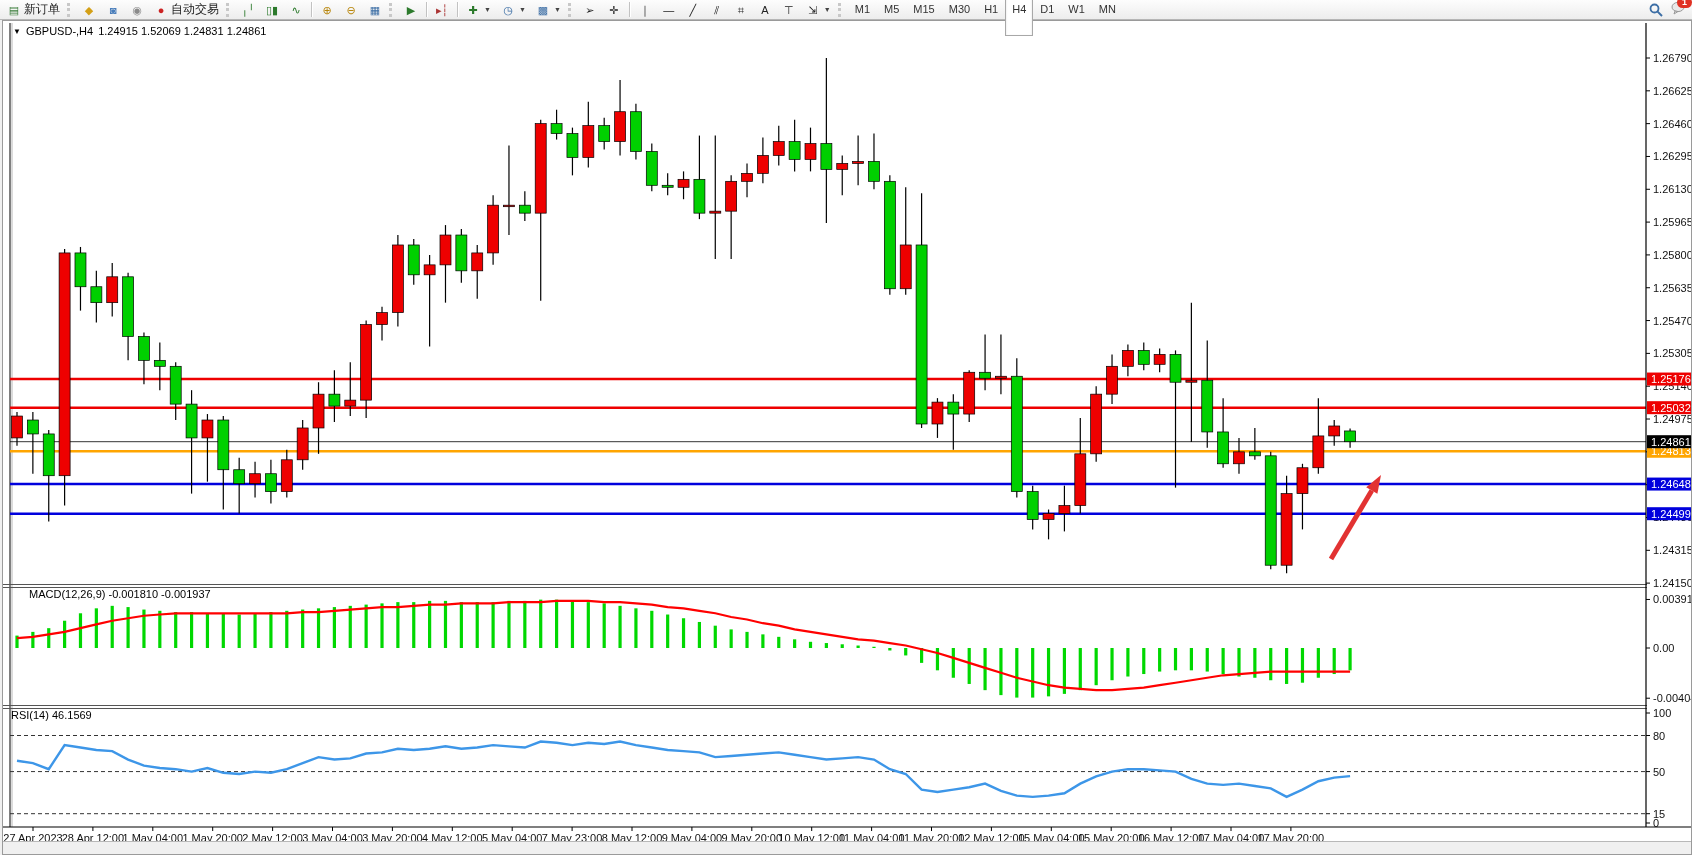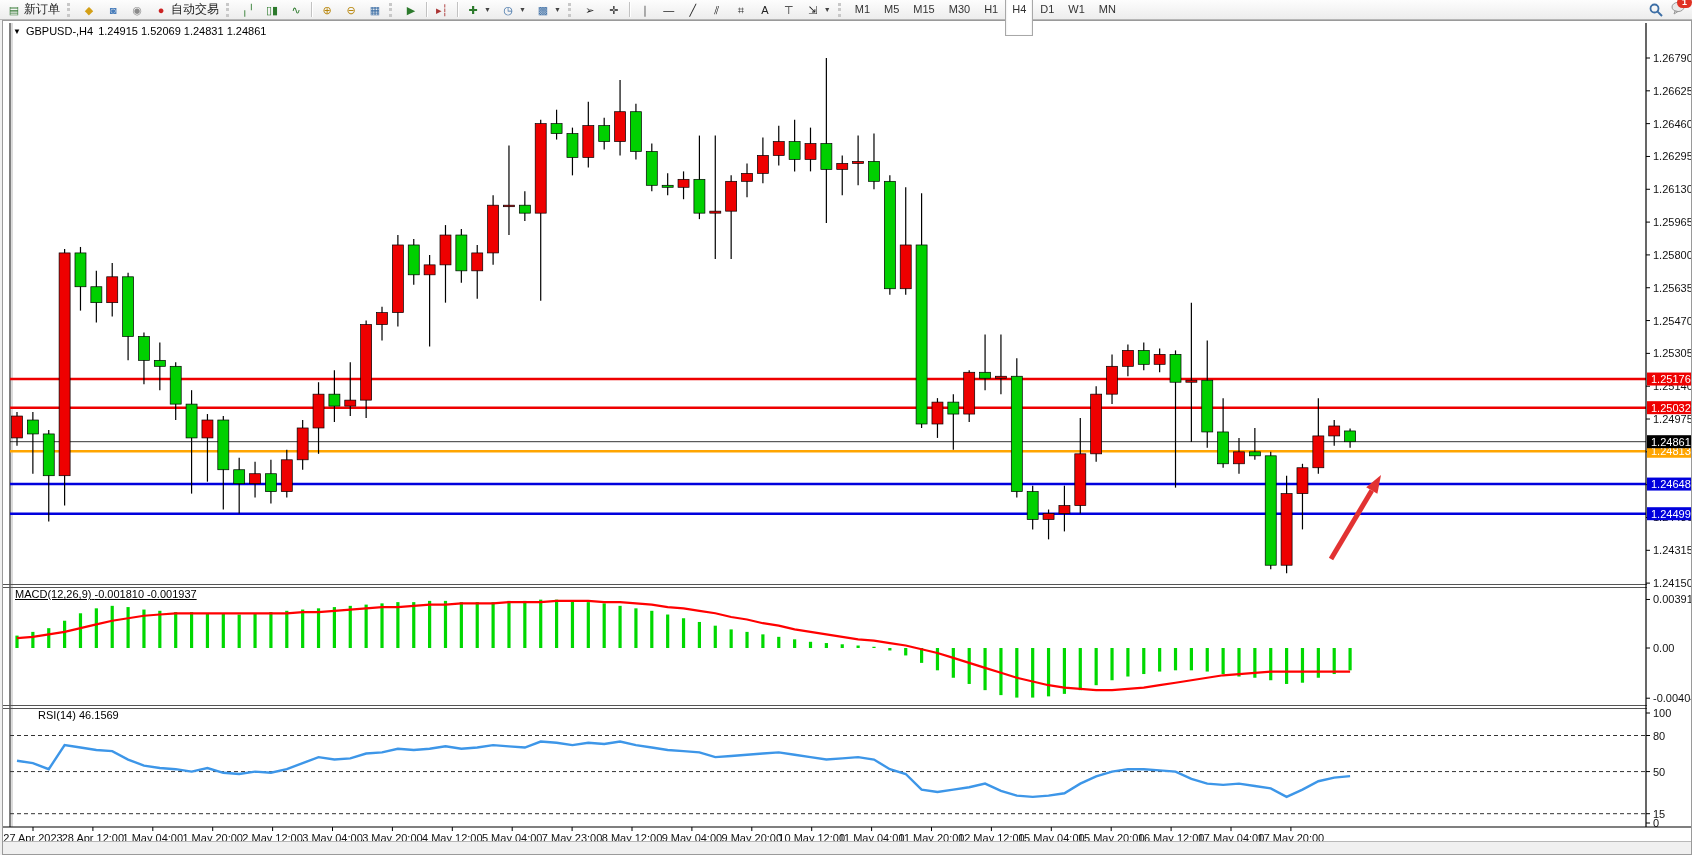--- a/index.html
+++ b/index.html
@@ -16,22 +16,22 @@
   .tb-tf.active{background:#fff;border:1px solid #a8a8a8;box-shadow:inset 0 1px 2px rgba(0,0,0,.15);}
   .tb-right{margin-left:auto;display:flex;align-items:center;margin-right:6px;gap:8px;}
   .badge{position:absolute;top:-4px;right:-6px;background:#e03123;color:#fff;border-radius:8px;font-size:9px;line-height:11px;min-width:11px;text-align:center;padding:0 2px;font-weight:bold;}
   .chat-wrap{position:relative;}
   
   #chart-window{position:absolute;left:2px;top:20px;width:1688px;height:833px;background:#fff;border:1px solid #9a9a9a;}
   #chart-svg{position:absolute;left:0;top:0;z-index:1;}
   .overlay-label{position:absolute;z-index:3;font-size:11px;color:#000;white-space:nowrap;}
   #chart-title{left:10px;top:4px;display:flex;align-items:center;gap:5px;}
   #chart-title .tri{font-size:8px;color:#000;}
-  #macd-label{left:12px;top:567px;text-decoration:underline;}
-  #rsi-label{left:8px;top:688px;padding-left:27px;}
+  #macd-label{left:26px;top:567px;}
+  #rsi-label{left:8px;top:688px;}
   #bottom-strip{position:absolute;left:0;bottom:0;width:100%;height:12px;background:#f0f0f0;border-top:1px solid #b8b8b8;z-index:2;}
 </style>
 </head>
 <body>
 
 <div id="app">
   <div id="toolbar">
       <div class="tb-btn">
         <span class="tb-glyph" style="color: rgb(58, 125, 58);">▤</span>
         <span>新订单</span>

